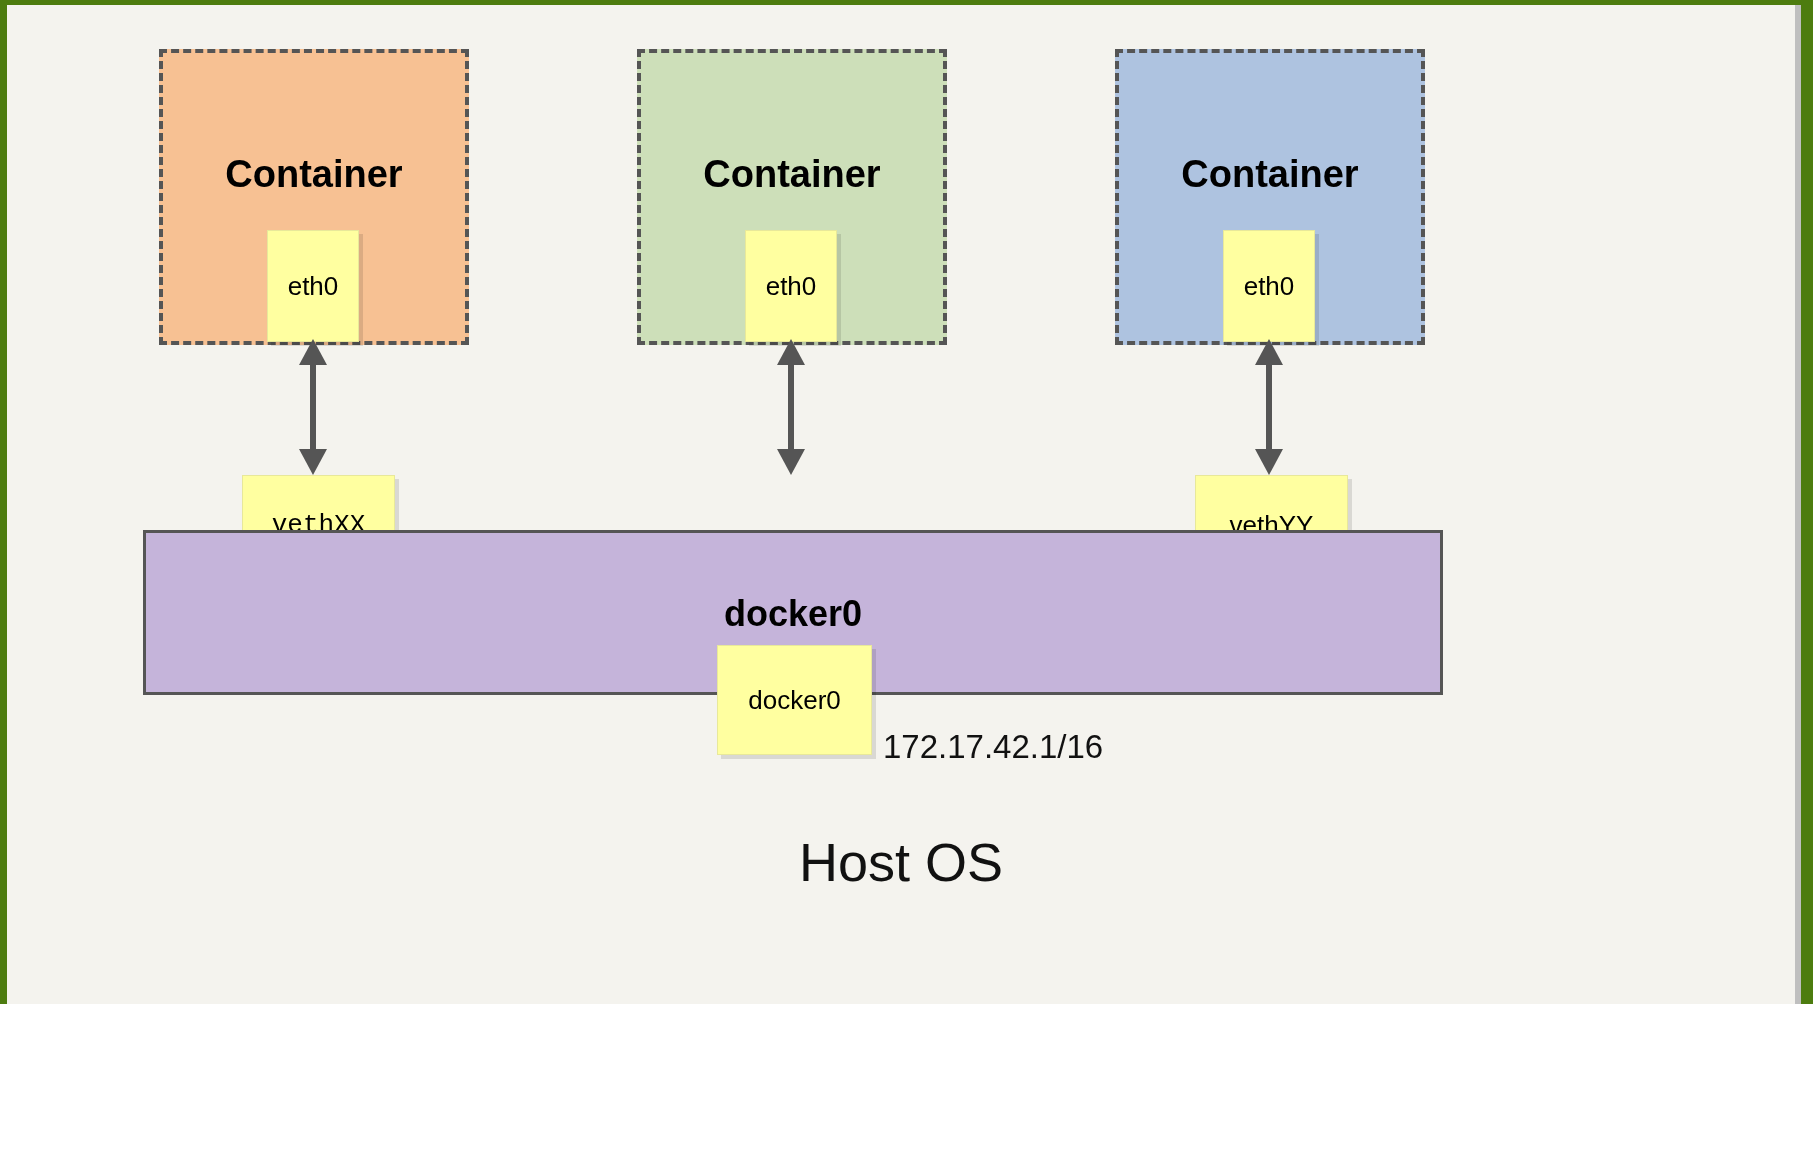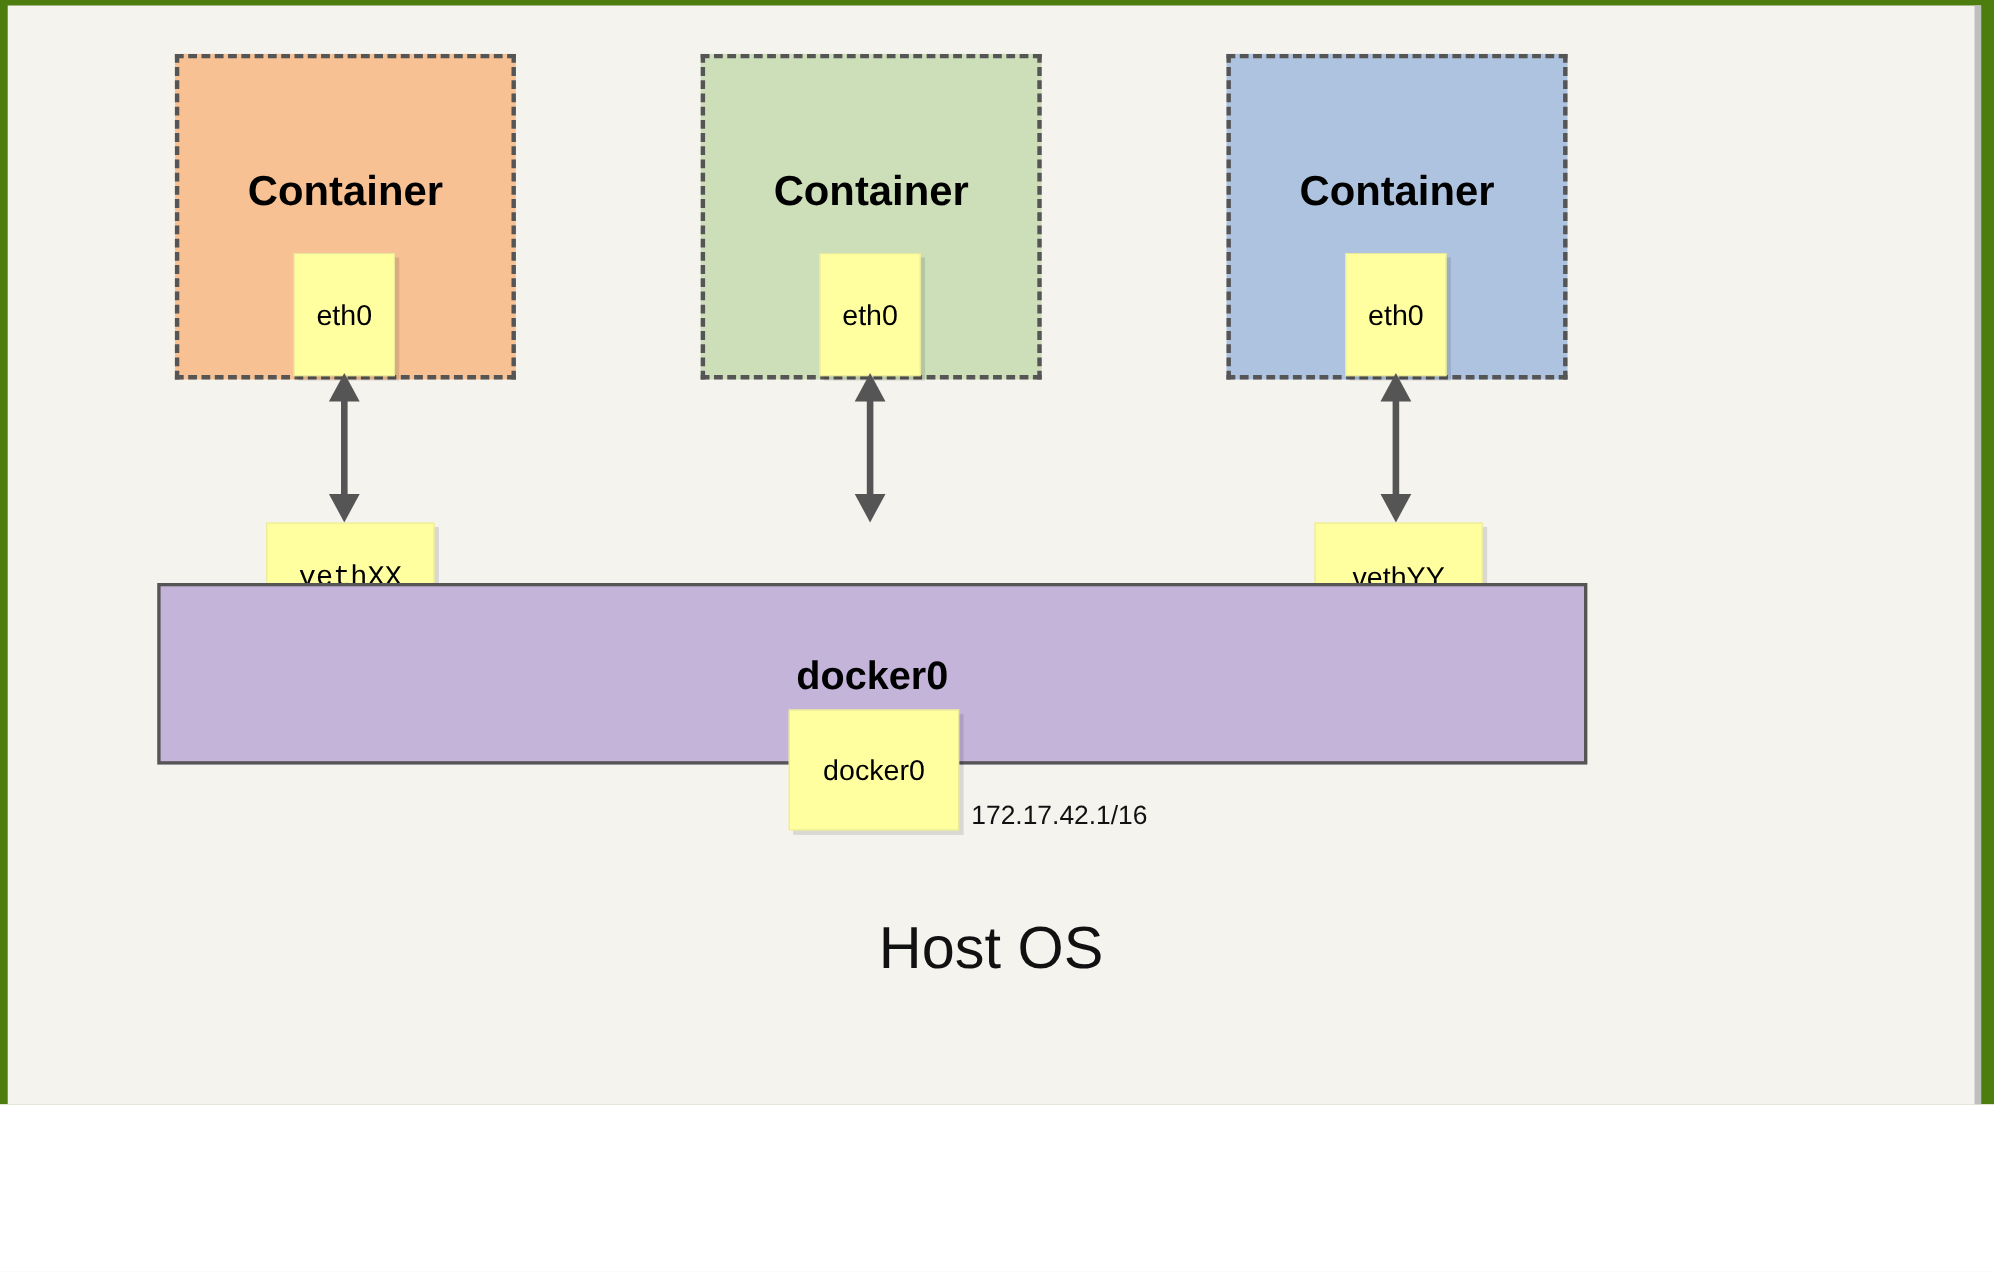--- a/index.html
+++ b/index.html
@@ -86,21 +86,21 @@
 
   
   .arrow-svg {
     position: absolute;
     overflow: visible;
   }
 
   
   .plain-label {
     position: absolute;
-    font-size: 24px;
+    font-size: 33px;
     color: #111111;
     white-space: nowrap;
   }
   #host-os {
     position: absolute;
     left: 0;
     right: 0;
     text-align: center;
     font-size: 54px;
     color: #111111;

